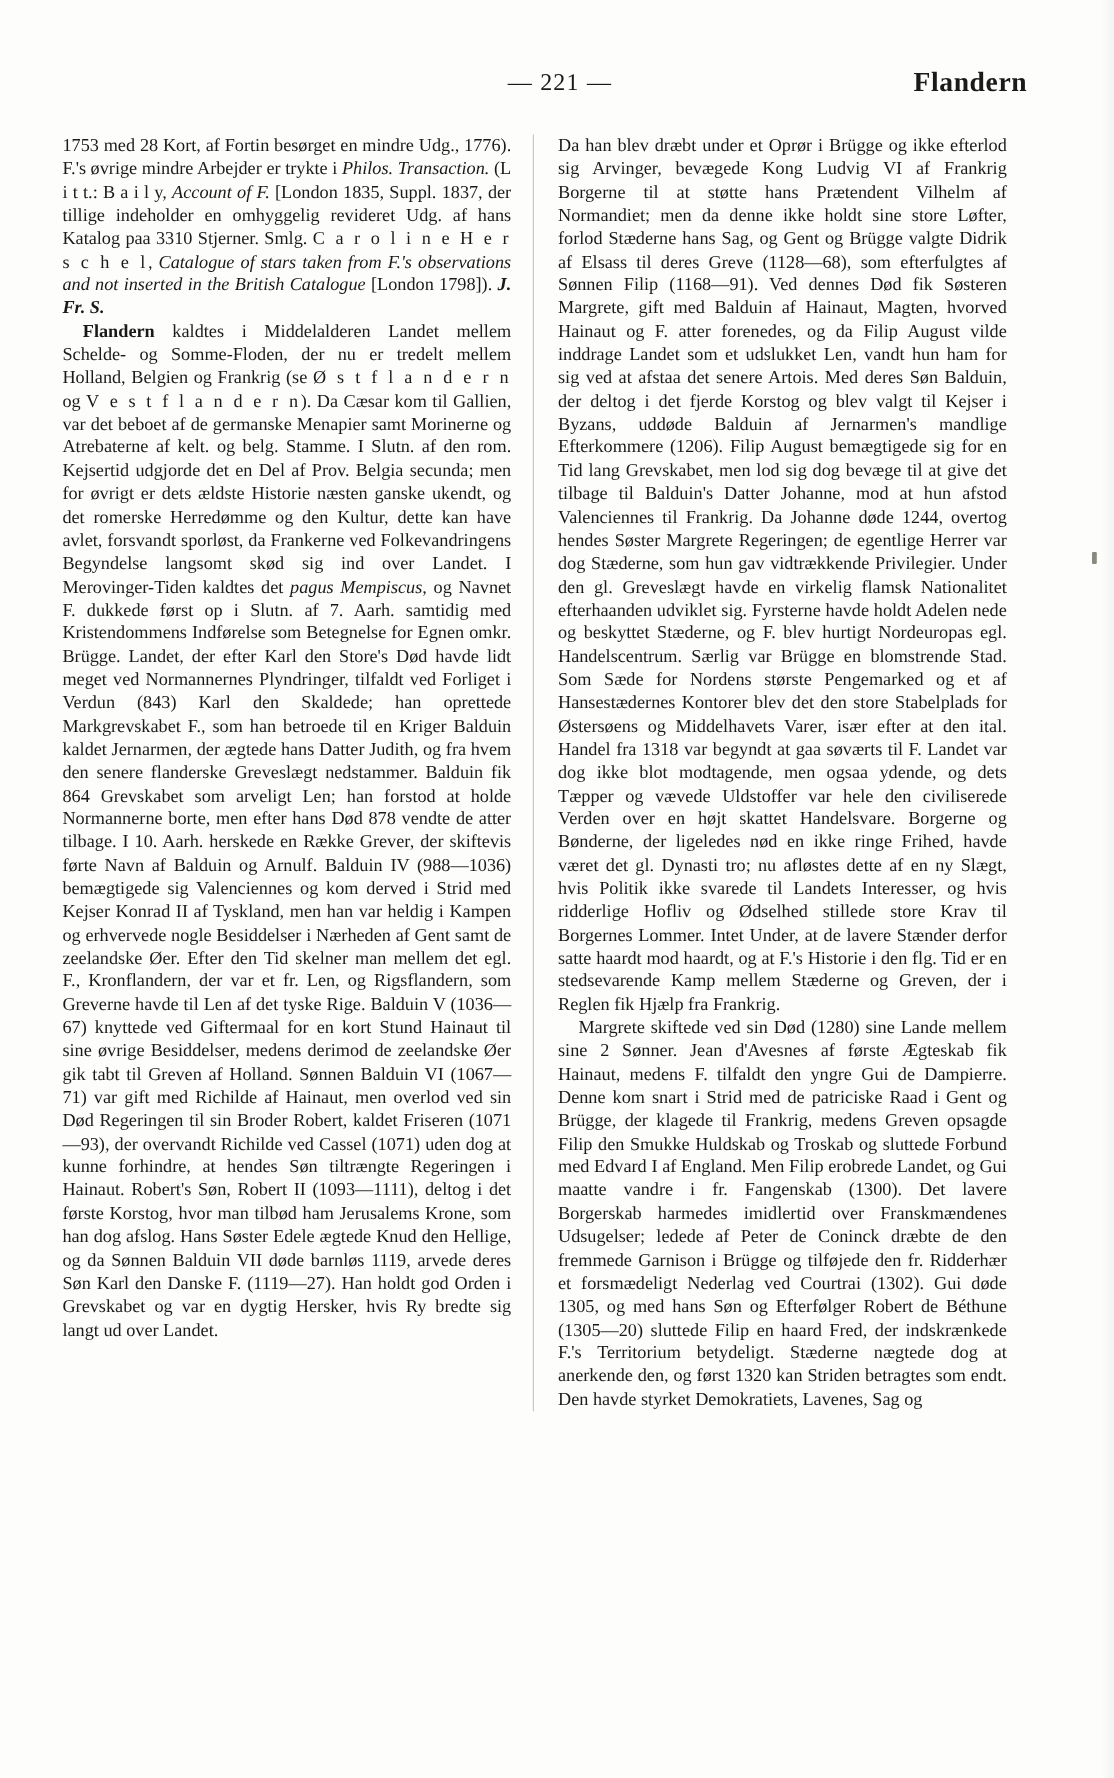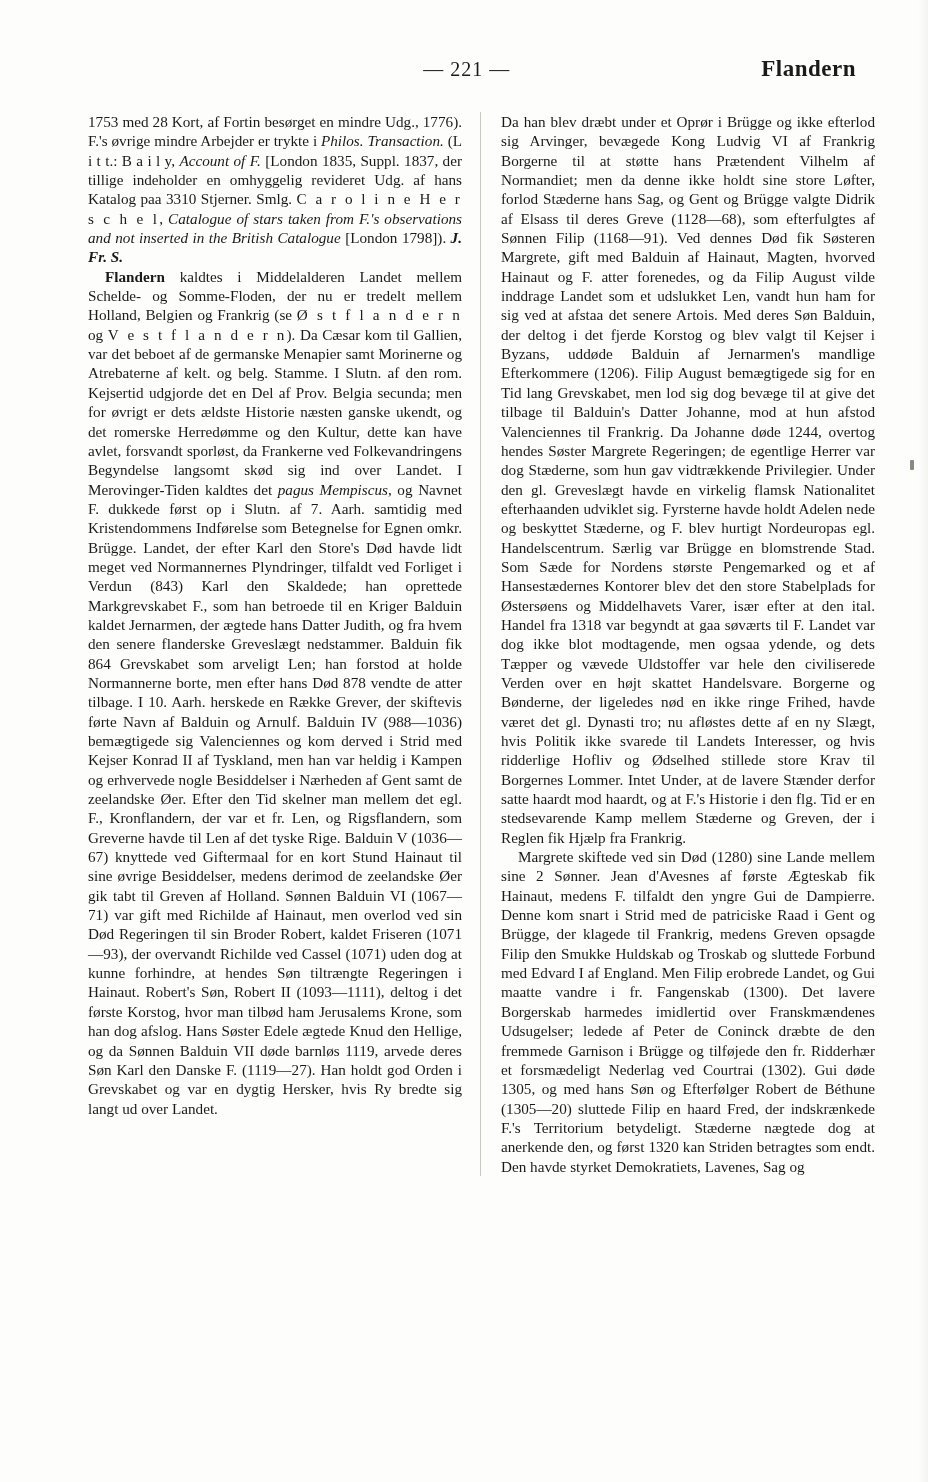--- a/index.html
+++ b/index.html
@@ -46,21 +46,20 @@
     letter-spacing: 0.5px;
     padding-right: 20px;
   }
   .columns {
     position: absolute;
     left: 52px;
     top: 112px;
     width: 828px;
     display: flex;
     gap: 0px;
-    margin-left: 36px;
   }
   .col {
     width: 374px;
     font-size: 15.2px;
     line-height: 19.35px;
     text-align: justify;
     text-justify: inter-word;
     hyphens: manual;
   }
   .col-left { padding-right: 18px; border-right: 1px solid #c9c9c0; }

